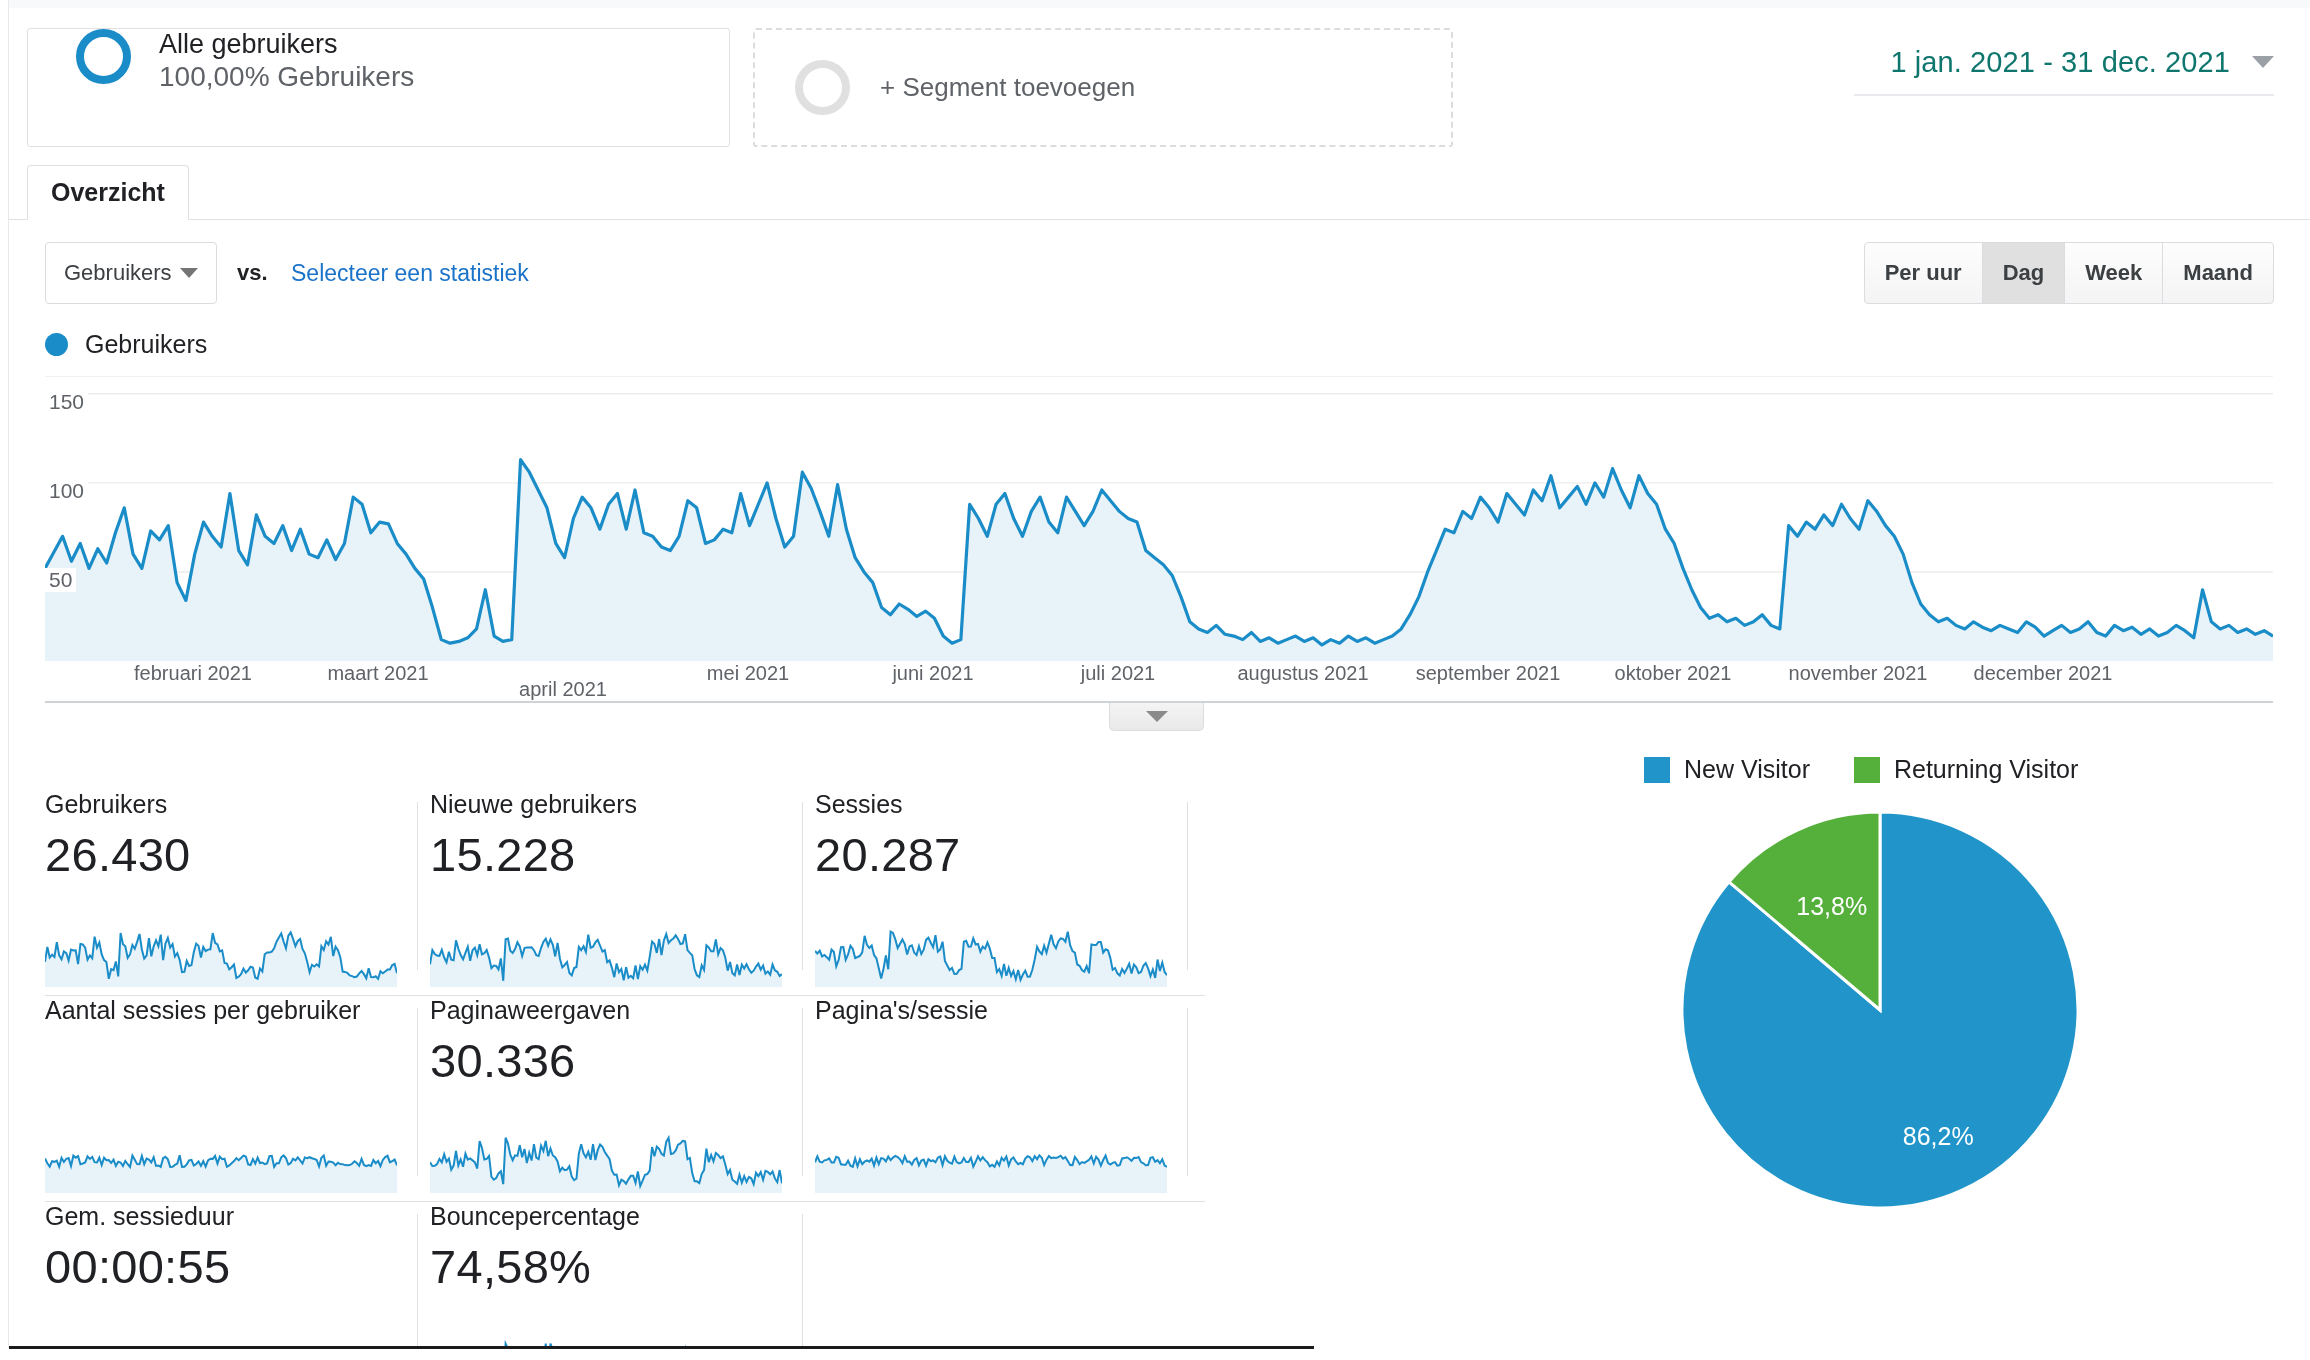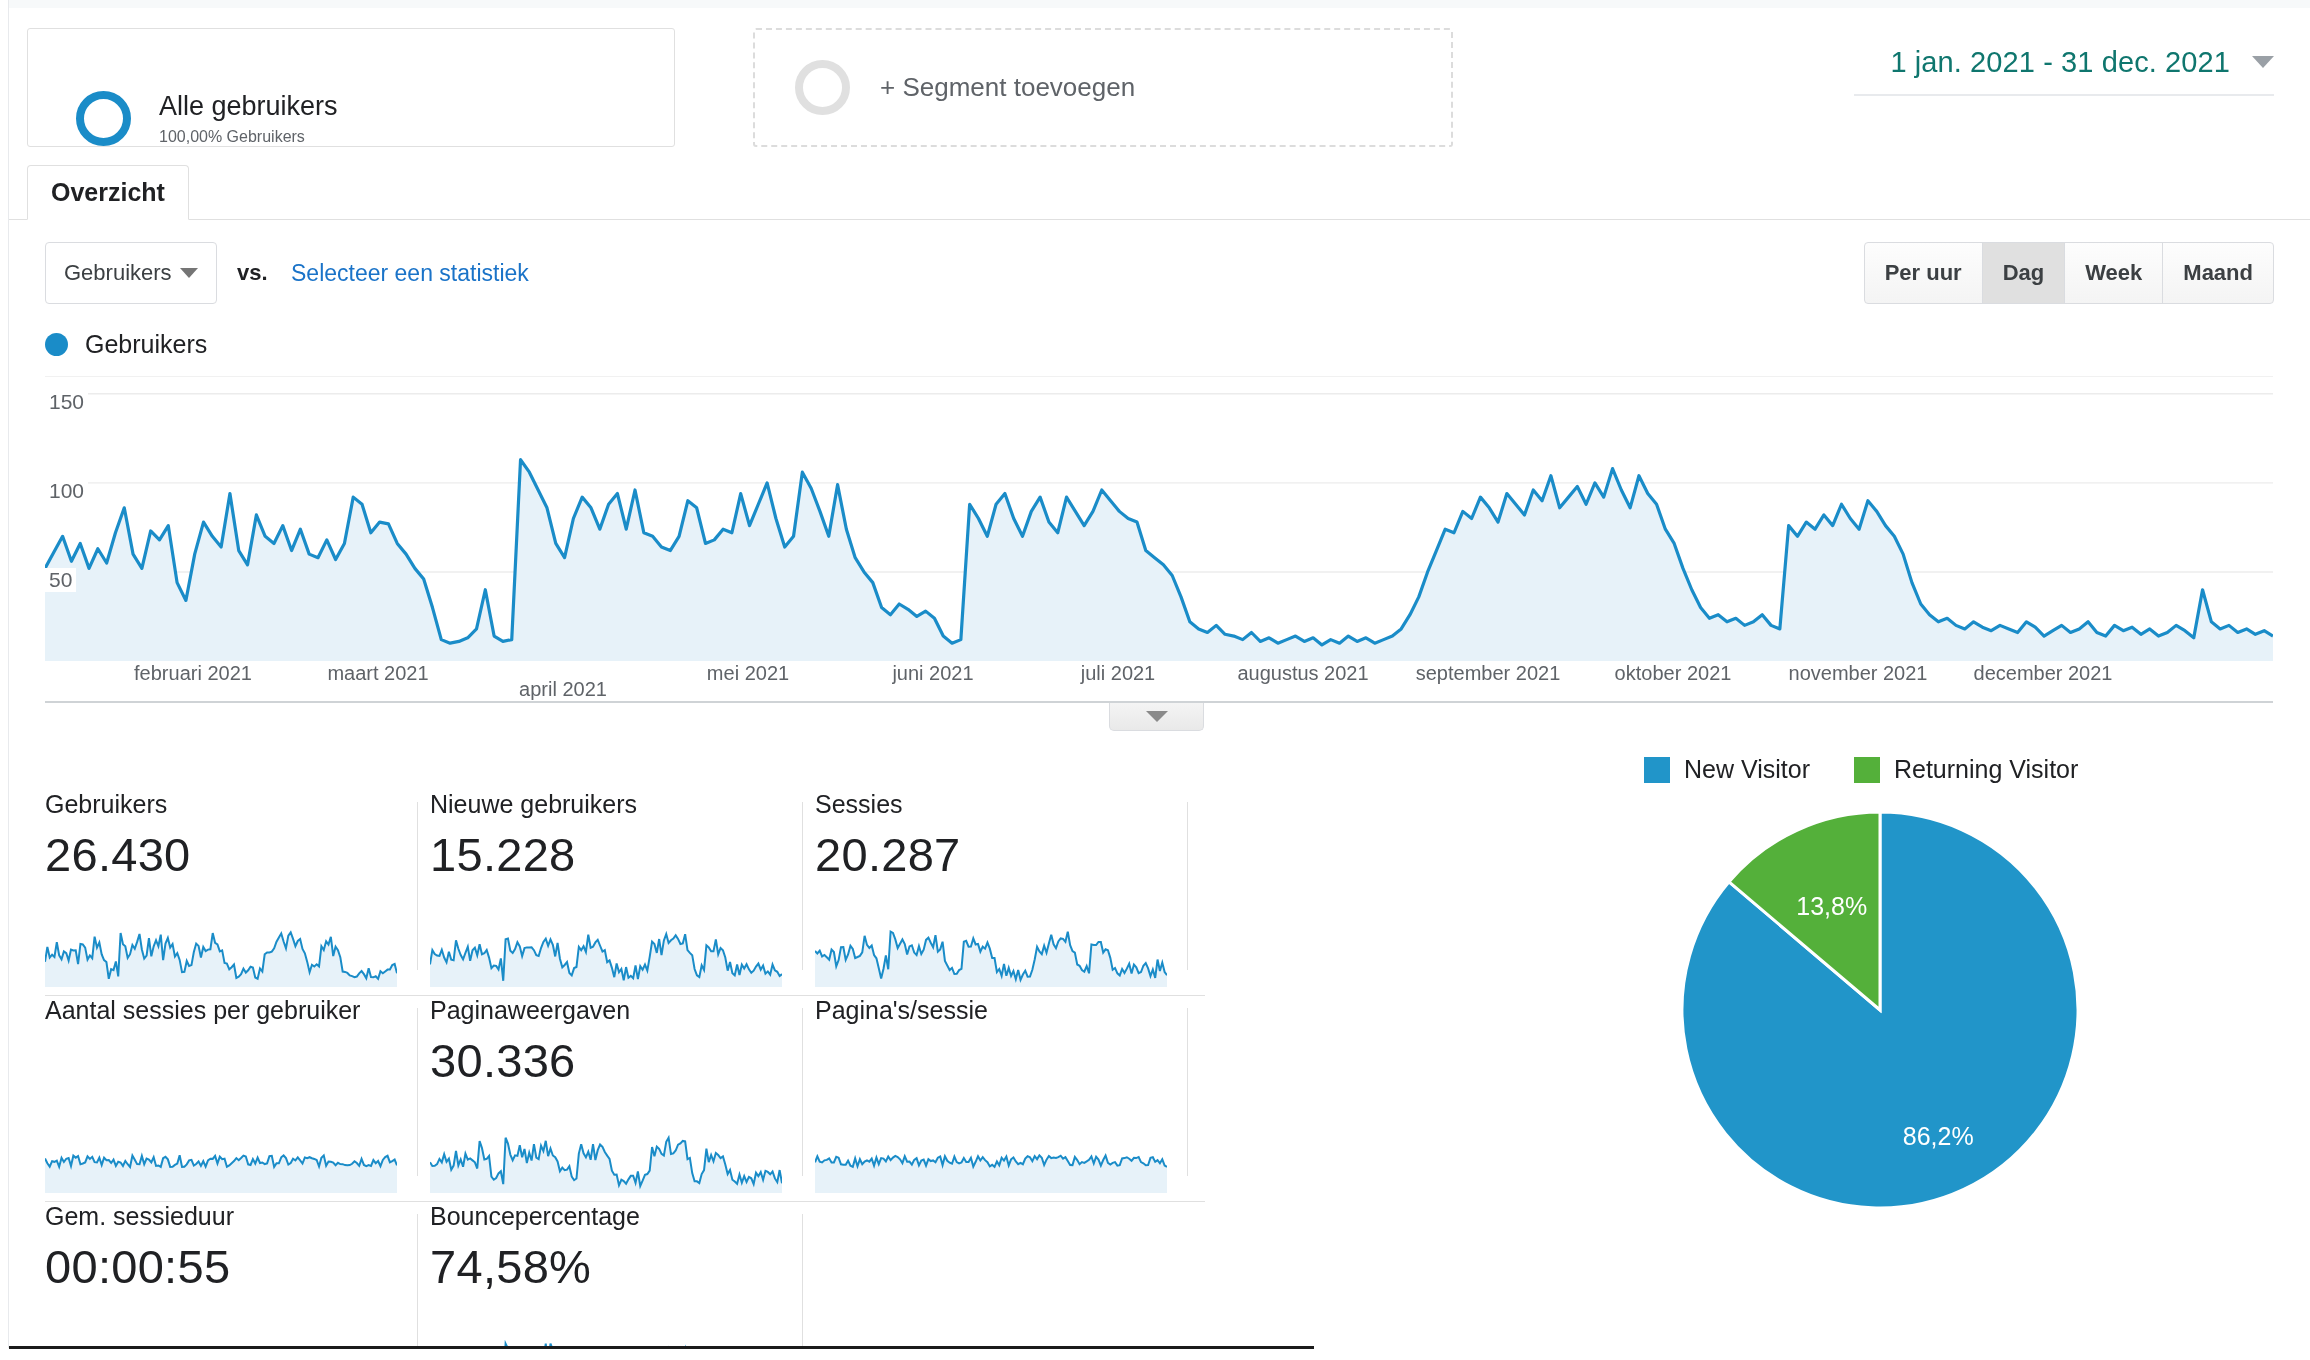--- a/index.html
+++ b/index.html
@@ -11,29 +11,29 @@
   }
   #root { position: relative; width: 2310px; height: 1360px; background:#fff; }
 
   
   .topstrip { position:absolute; left:0; top:0; width:2310px; height:8px; background:#f7f9fa; }
   .leftrail { position:absolute; left:0; top:0; width:9px; height:1360px; background:#fff; border-right:1px solid #e8eaed; }
 
   
   .segbar { position:absolute; left:9px; top:8px; width:2301px; height:148px; background:#fff; }
   .segment-card {
-    position:absolute; left:18px; top:20px; width:648px; height:119px;
+    position:absolute; left:18px; top:20px; width:703px; height:119px;
     border:1px solid #e0e0e0; border-radius:3px; background:#fff;
-    display:flex; align-items:flex-end; padding-left:48px;
+    display:flex; align-items:flex-start; padding-left:48px;
   }
   .seg-donut { width:55px; height:55px; border-radius:50%; border:8px solid #1a8cc8; flex:0 0 auto; }
   .seg-donut.empty { border-color:#e0e0e0; }
   .seg-text { margin-left:28px; }
   .seg-title { font-size:27px; color:#202124; line-height:1.18; }
-  .seg-sub { font-size:16px; color:#5f6368; margin-top:5px; }
+  .seg-sub { font-size:28px; color:#5f6368; }
 
   .segment-add {
     position:absolute; left:744px; top:20px; width:700px; height:119px;
     border:2px dashed #dcdcdc; border-radius:3px; background:#fff;
     display:flex; align-items:center; padding-left:40px;
   }
   .add-label { margin-left:30px; font-size:26px; color:#5f6368; }
 
   .daterange {
     position:absolute; right:36px; top:28px; height:60px;

